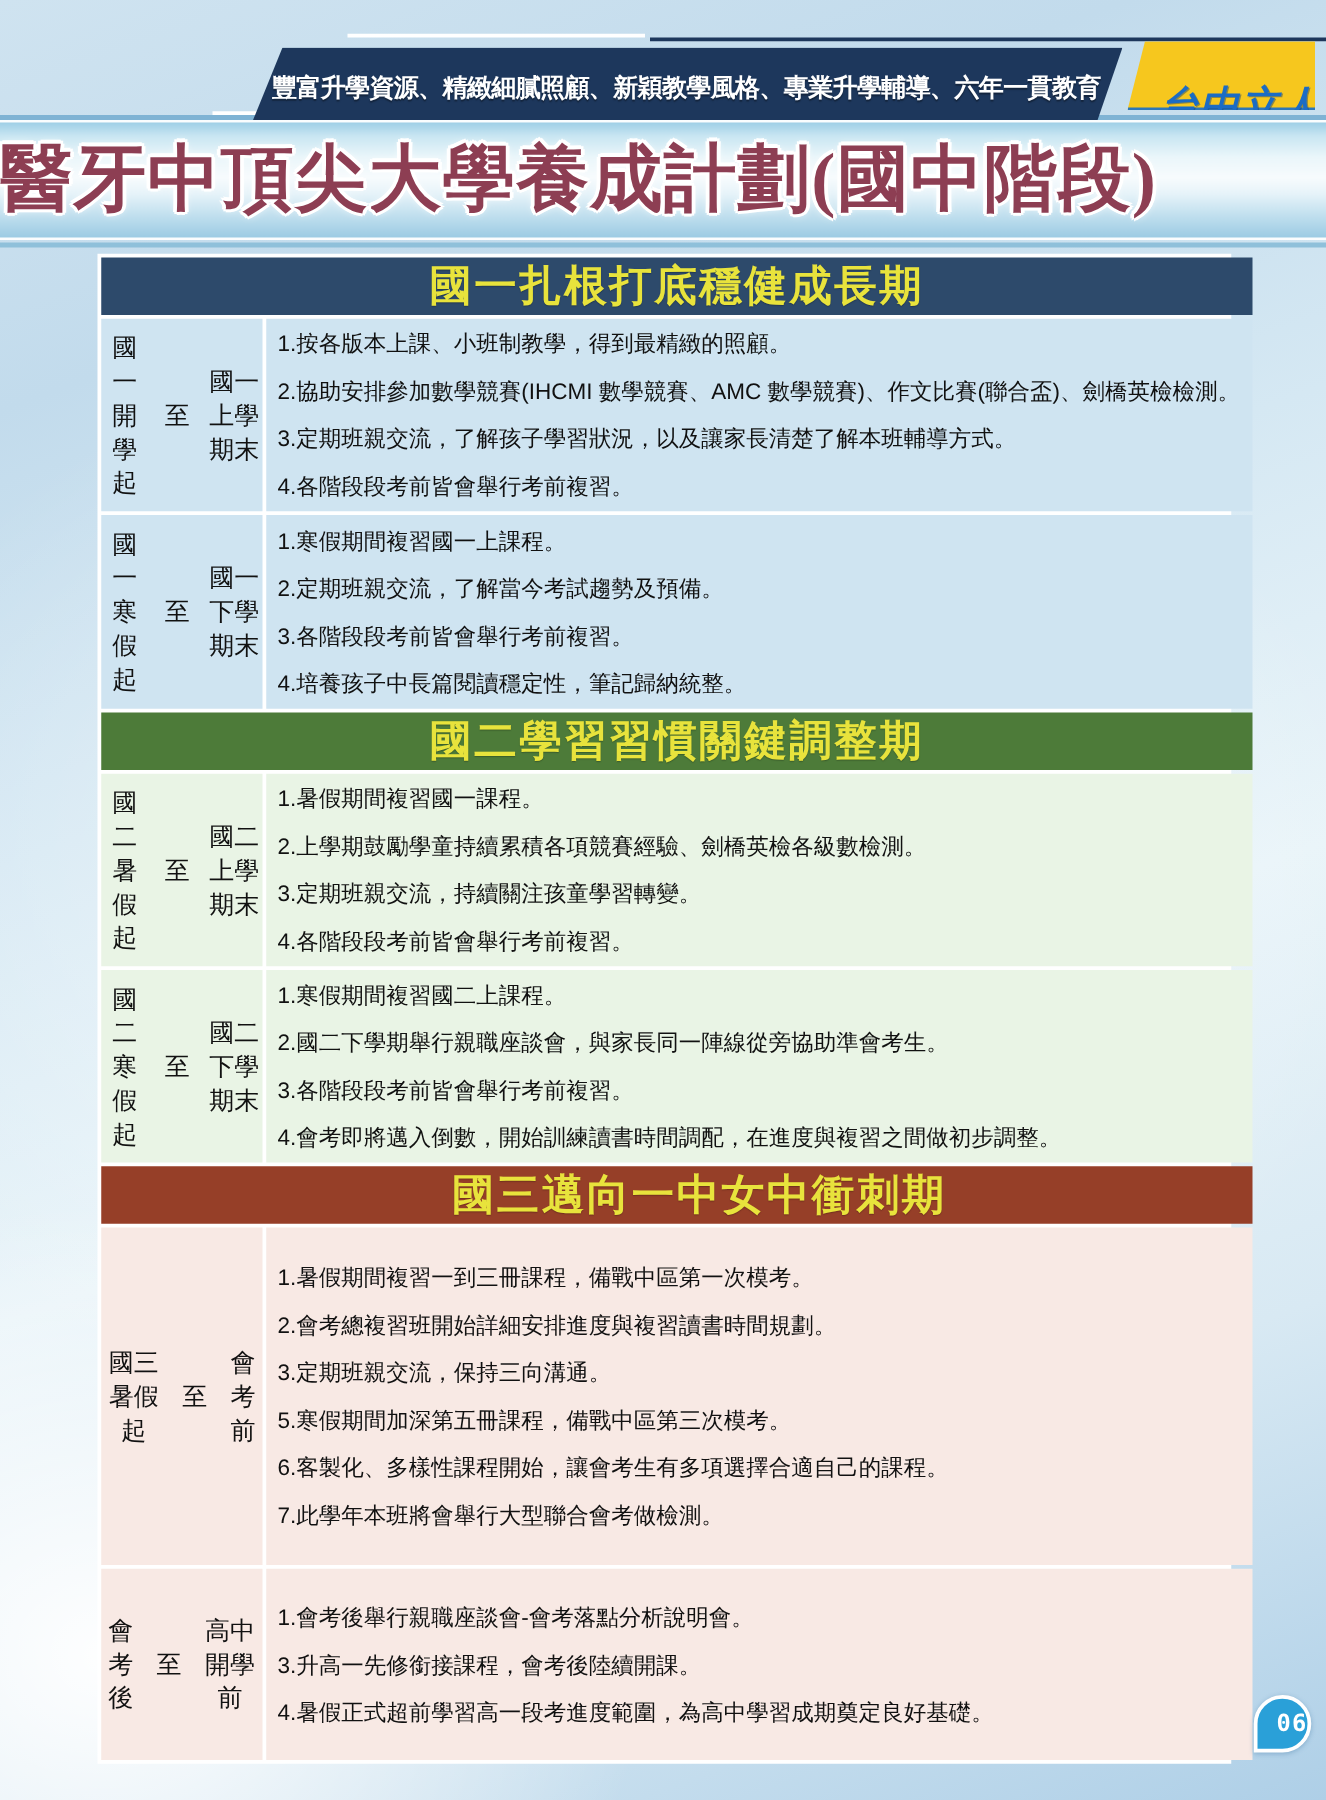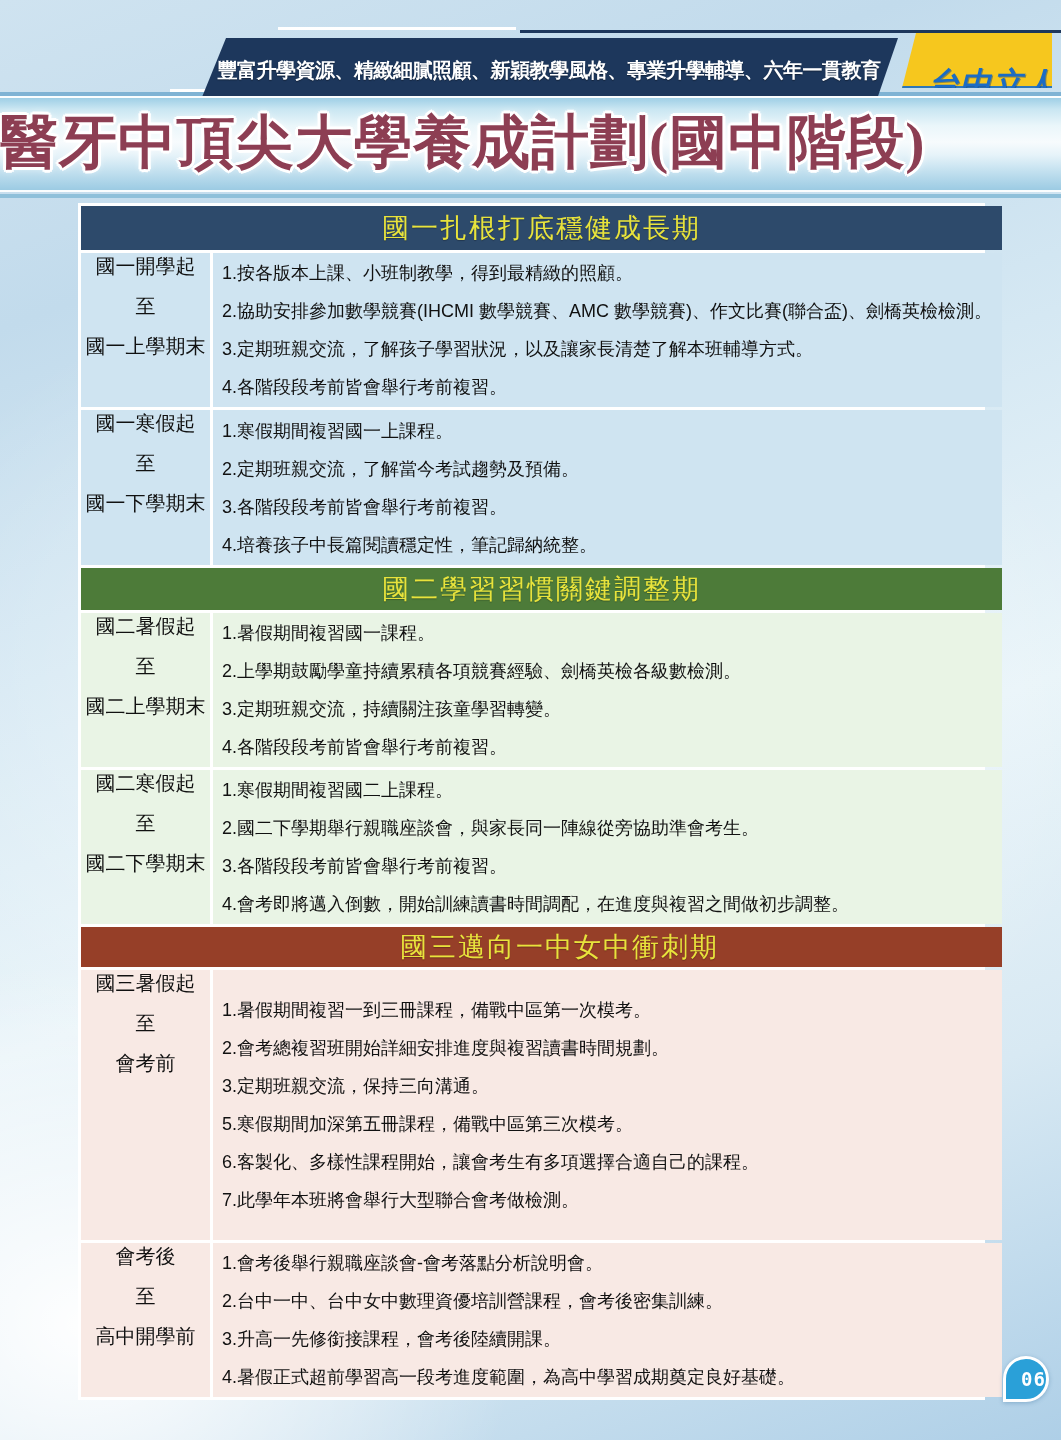--- a/index.html
+++ b/index.html
@@ -69,33 +69,33 @@
   }
 
   
   .table {
     position:absolute; top:203px; left:78px; width:907px;
     background:#ffffff; padding:3px;
     display:grid; grid-template-columns:129px 1fr; gap:3px;
   }
   .sec-header {
     grid-column:1 / -1; display:flex; align-items:center; justify-content:center;
-    font-weight:normal; font-size:27px; letter-spacing:2px; color:#e8e33c;
+    font-weight:bold; font-size:34px; letter-spacing:2px; color:#e8e33c;
     text-shadow:0 1px 1px rgba(0,0,0,0.25);
   }
   .hd1 { background:#2d4a6b; min-height:44px; }
   .hd2 { background:#4d7b39; min-height:42px; }
   .hd3 { background:#963f28; min-height:40px;padding-left:36px; }
 
   .s1 { background:#cfe4f1; }
   .s2 { background:#e9f4e5; }
   .s3 { background:#f8e9e4; }
 
   .period {
-    display:flex; flex-direction:column; align-items:center; 
+    display:flex; flex-direction:row; align-items:center; justify-content:center;
     gap:13px; font-size:20px; color:#111; text-align:center;
   }
   .items {
     display:flex; flex-direction:column; justify-content:center;
     gap:14px; padding:8px 10px 8px 9px; font-size:18px; color:#111;
   }
   .item { line-height:24px; white-space:nowrap; }
 
   .mh150 { min-height:150px; }
   .mh155 { min-height:155px; }
@@ -215,21 +215,20 @@
       <div class="item">7.此學年本班將會舉行大型聯合會考做檢測。</div>
     </div>
 
     <div class="period s3 mh153">
       <span>會考後</span>
       <span>至</span>
       <span>高中開學前</span>
     </div>
     <div class="items s3 mh153">
       <div class="item">1.會考後舉行親職座談會-會考落點分析說明會。</div>
-      <div class="item">2.台中一中、台中女中數理資優培訓營課程，會考後密集訓練。</div>
       <div class="item">3.升高一先修銜接課程，會考後陸續開課。</div>
       <div class="item">4.暑假正式超前學習高一段考進度範圍，為高中學習成期奠定良好基礎。</div>
     </div>
 
   </div>
 
   <div class="badge">
     <span>06</span>
   </div>
 

